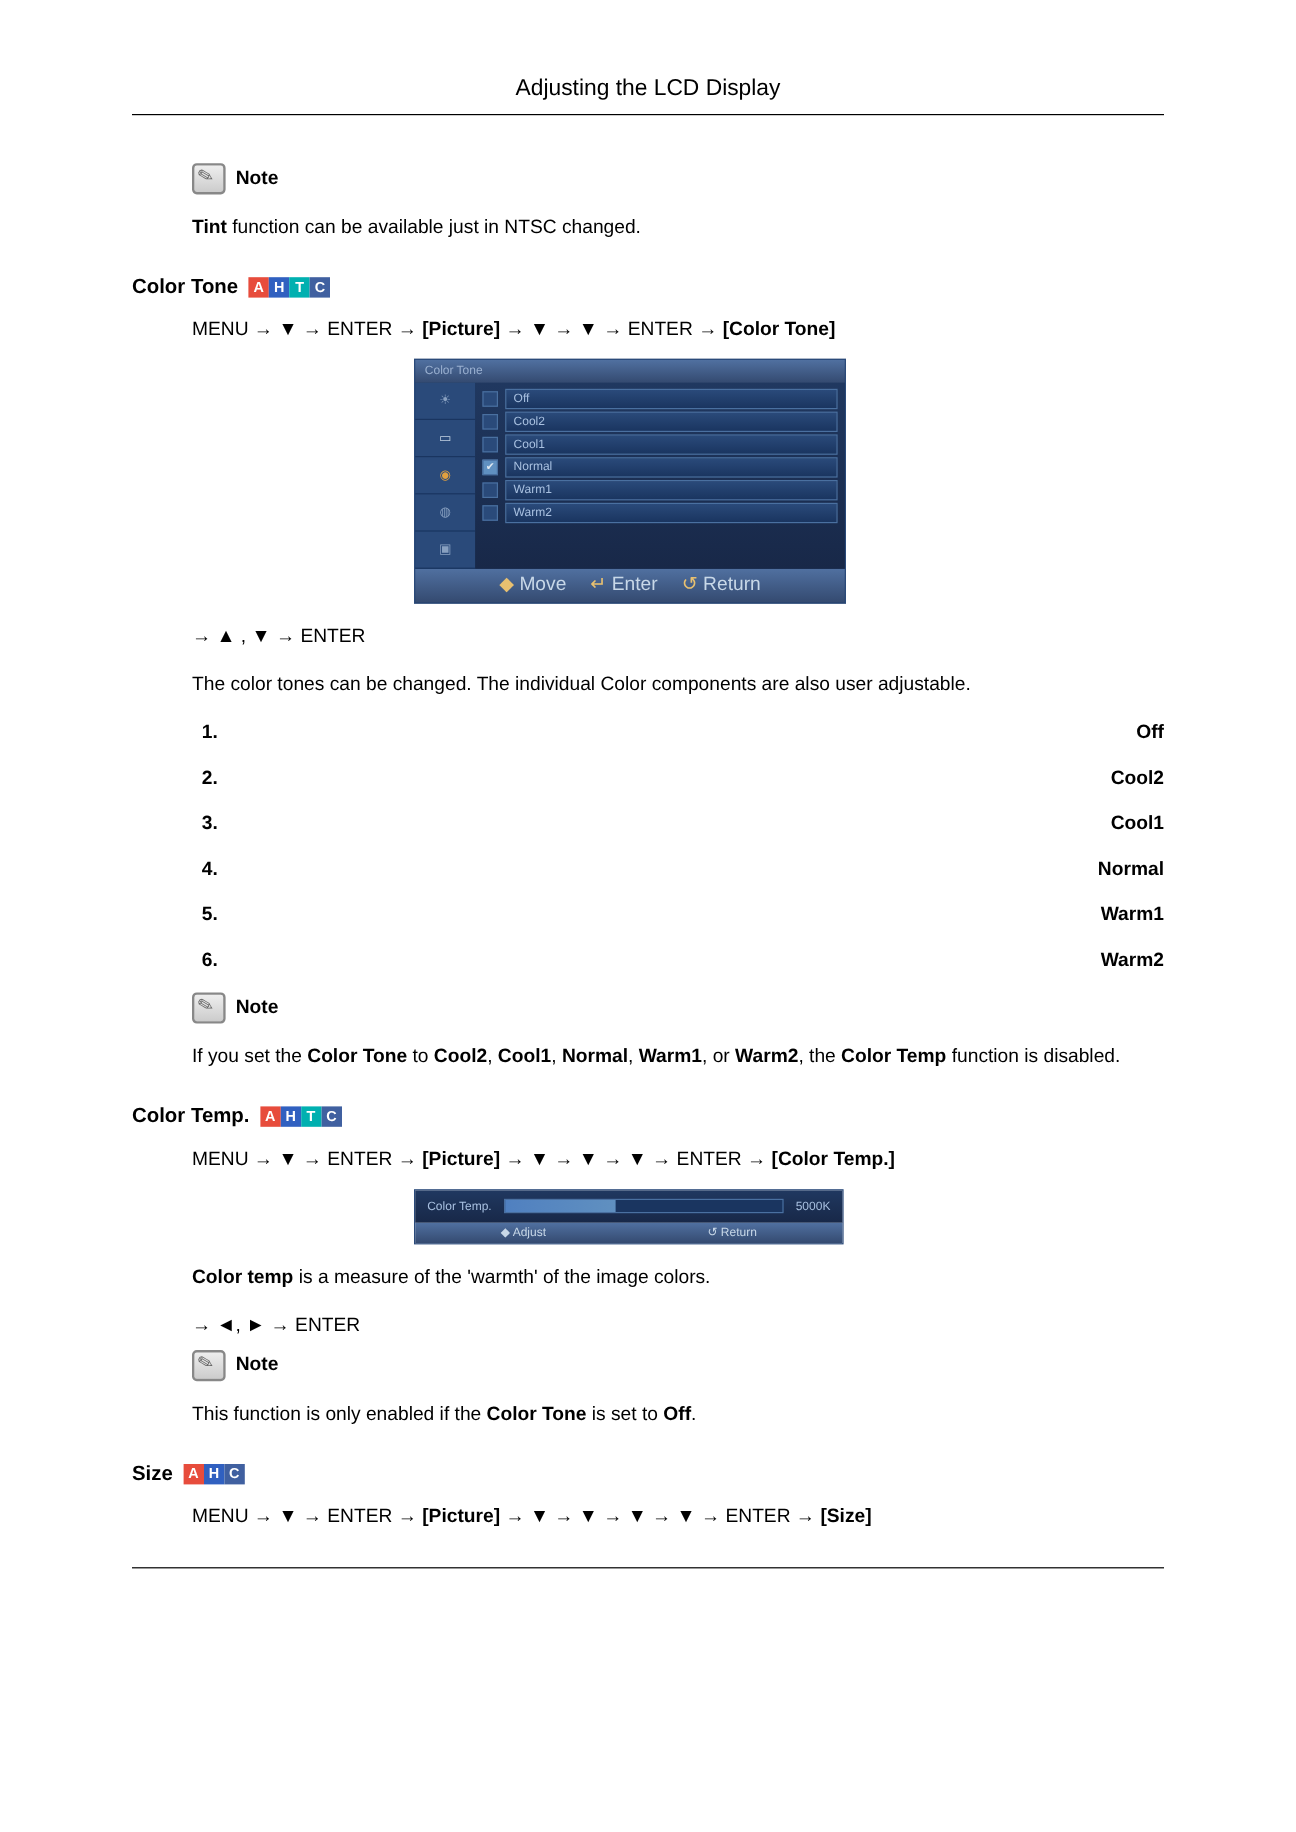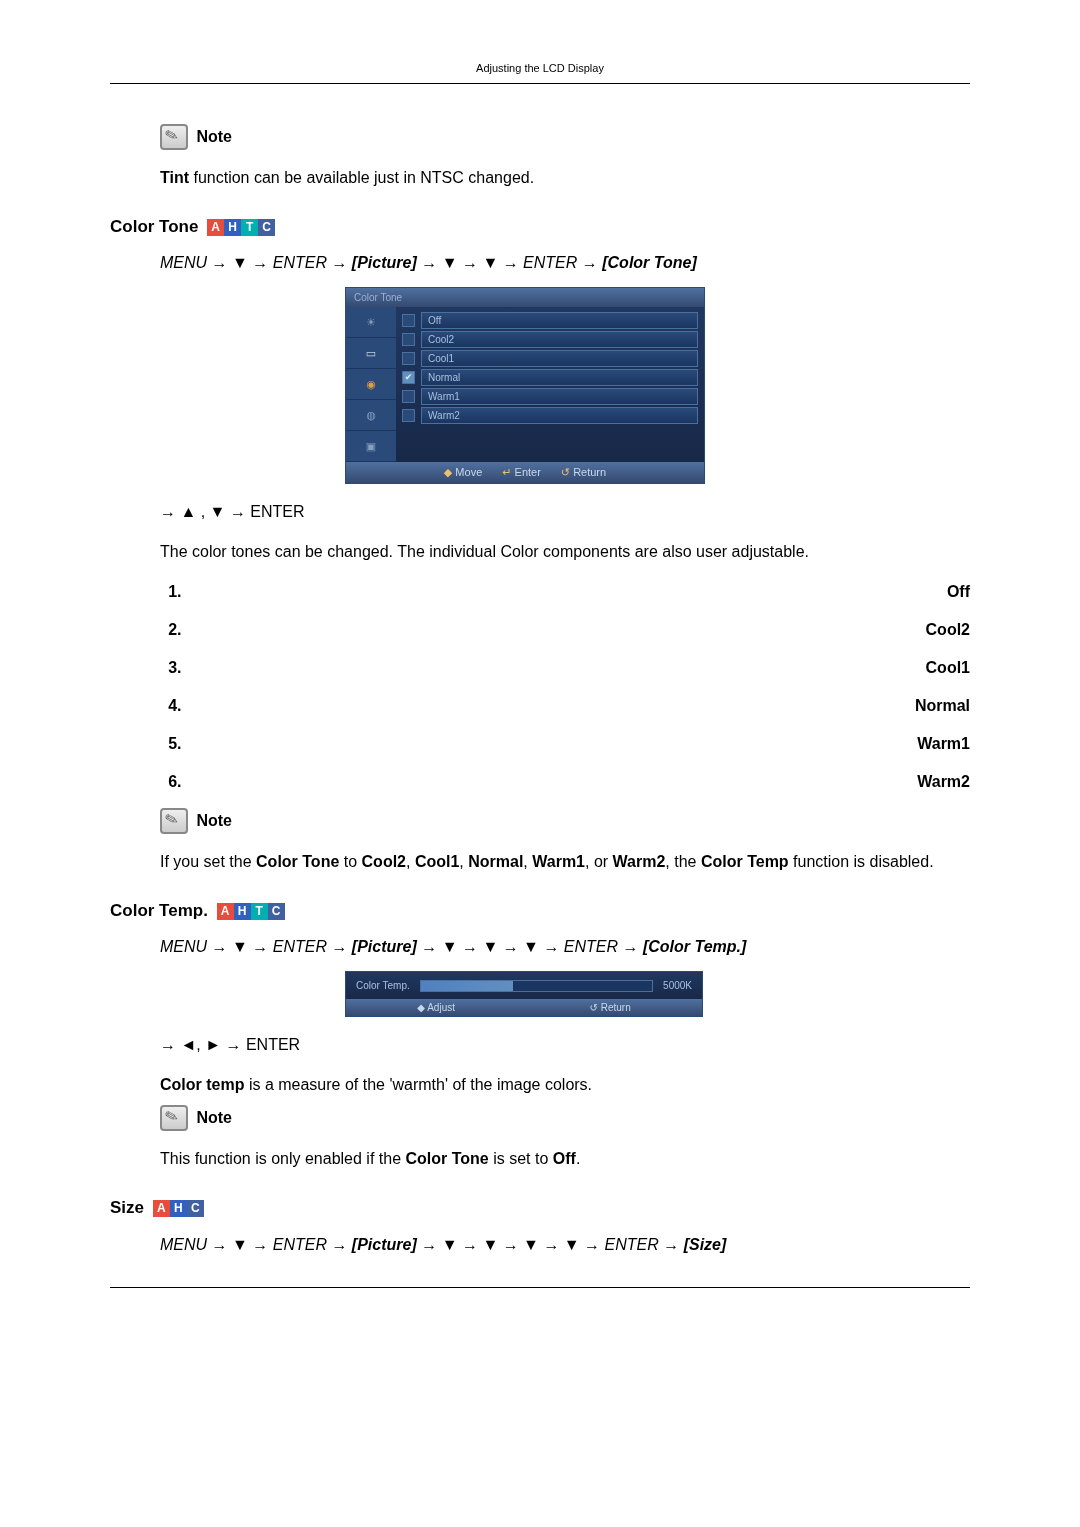--- a/index.html
+++ b/index.html
@@ -11,21 +11,21 @@
       color: #000;
       background: #fff;
       width: 1080px;
       box-sizing: border-box;
     }
     .page-header {
       text-align: center;
       border-bottom: 1px solid #000;
       padding-bottom: 6px;
       margin-bottom: 40px;
-      font-size: 11px;
+      font-size: 19px;
     }
     .note-row {
       margin: 12px 0 10px 0;
     }
     .note-icon {
       display: inline-block;
       width: 24px;
       height: 22px;
       border: 2px solid #888;
       border-radius: 4px;
@@ -71,21 +71,20 @@
       color: #fff;
       line-height: 17px;
       margin-right: 0;
     }
     .badge-A { background: #e74c3c; }
     .badge-H { background: #3060c0; }
     .badge-T { background: #00b0b0; }
     .badge-C { background: #4060a0; }
     .nav-path {
       margin: 12px 0;
-      font-style: italic;
     }
     .nav-bold {
       font-weight: bold;
     }
     .osd-screenshot {
       margin: 8px 0 16px 185px;
       border: 1px solid #2a4a7a;
       width: 358px;
       background: #1a3560;
       font-size: 11px;
@@ -154,21 +153,21 @@
       height: 13px;
       line-height: 13px;
       box-sizing: content-box;
     }
     .osd-footer {
       background: linear-gradient(to bottom, #5070a0, #344a70);
       display: flex;
       justify-content: center;
       gap: 20px;
       color: #c8d8e8;
-      font-size: 11px;
+      font-size: 16px;
       padding: 2px 4px;
     }
     .osd-footer span.gold { color: #e8c070; }
     ol.option-list {
       margin: 14px 0 14px 4px;
       padding-left: 22px;
     }
     ol.option-list li {
       margin: 14px 0;
       padding-left: 10px;
@@ -337,24 +336,24 @@
           <div class="osd-slider-fill"></div>
         </div>
       <span>5000K</span>
     </div>
     <div class="osd-slider-footer">
       <span><span class="gold">◆</span> <span>Adjust</span></span>
       <span><span class="gold">↺</span> <span>Return</span></span>
     </div>
   </div>
 
-  <p>→ ◄, ► → ENTER</p>
   <p>
     <span class="bold">Color temp</span><span> is a measure of the 'warmth' of the image colors.</span>
   </p>
+  <p>→ ◄, ► → ENTER</p>
 
   <div class="note-row" style="margin-top:-8px;">
     <span class="note-icon"></span>
     <span class="note-label">Note</span>
   </div>
   <p>
     <span>This function is only enabled if the </span><span class="bold">Color Tone</span><span> is set to </span><span class="bold">Off</span><span>.</span>
   </p>
 </div>
 

